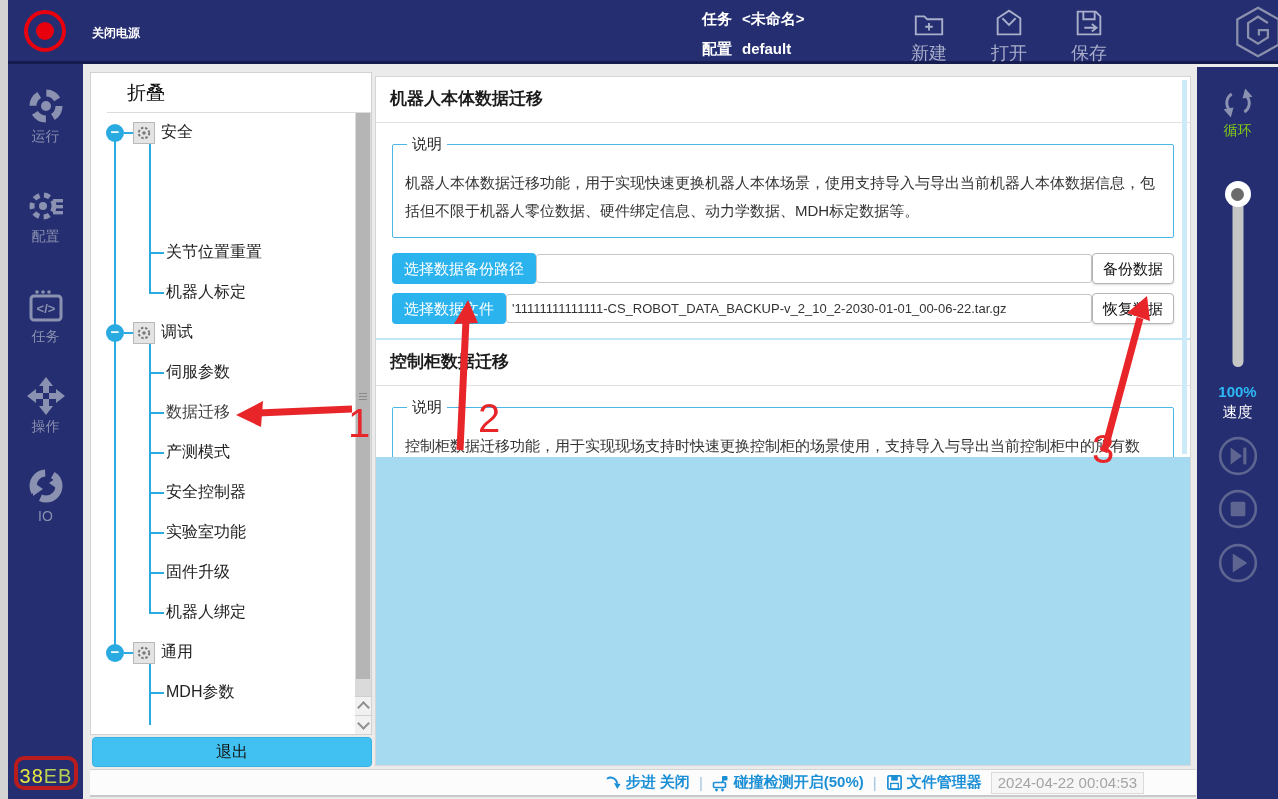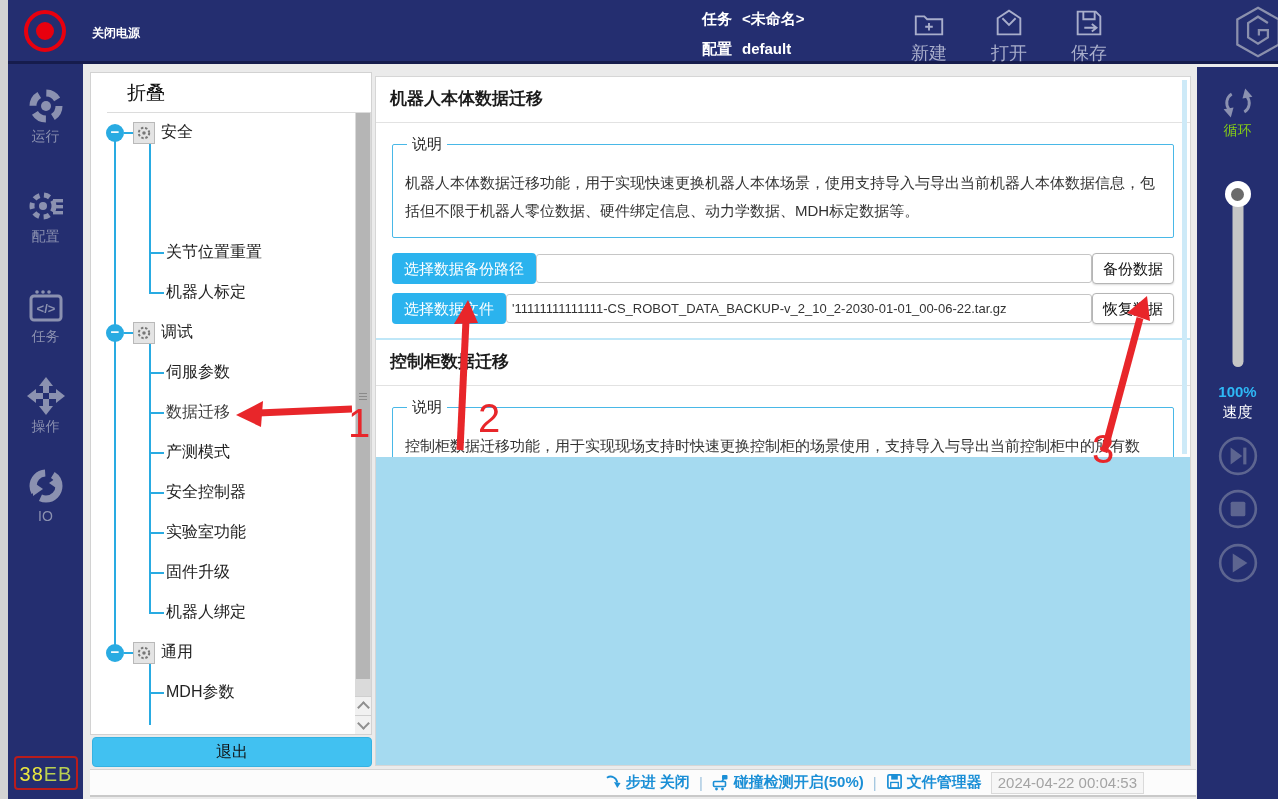--- a/index.html
+++ b/index.html
@@ -18,21 +18,21 @@
   .tb-info .val { margin-left:10px; font-weight:bold; }
   .tb-action { position:absolute; top:6px; width:66px; text-align:center; color:#a9aecb; font-size:18px; cursor:default; }
   .tb-action svg { display:block; margin:0 auto; }
   .tb-action .alabel { display:block; margin-top:1px; }
   .tb-logo { position:absolute; left:1226px; top:5px; }
 
   
   .left-rail { position:absolute; left:8px; top:64px; width:75px; height:735px; background:#242e70; }
   .rail-item { position:absolute; left:0; right:0; text-align:center; color:#8b91b0; font-size:14px; }
   .rail-item svg { display:block; margin:0 auto 2px; }
-  .rail-badge { position:absolute; left:6px; top:692px; width:64px; height:34px; border:2px solid #b91c1c; border-radius:4px; text-align:center; line-height:32px; font-size:20px; letter-spacing:1px; }
+  .rail-badge { position:absolute; left:6px; top:692px; width:64px; height:34px; border:4px solid #b91c1c; border-radius:10px; text-align:center; line-height:32px; font-size:20px; letter-spacing:1px; }
   .rail-badge .b1 { color:#eae73f; } .rail-badge .b2 { color:#b8cf52; }
 
   
   .tree-panel { position:absolute; left:90px; top:72px; width:282px; height:663px; background:#fff; border:1px solid #d2d2d2; }
   .tree-header { height:40px; line-height:40px; padding-left:20px; font-size:19px; color:#111; border-bottom:1px solid #dcdcdc; background:#fff;margin-left:16px; }
   .tree-body { position:relative; height:621px; overflow:hidden; }
   .trow { position:absolute; left:0; width:260px; height:40px; }
   .minus-node { position:absolute; left:15px; top:11px; width:18px; height:18px; border-radius:50%; background:#29abe2; color:#fff; text-align:center; line-height:16px; font-size:15px; font-weight:bold; }
   .gear-box { position:absolute; left:42px; top:9px; width:22px; height:22px; background:#e4e4e4; border:1px solid #b9b9b9; display:flex; align-items:center; justify-content:center; }
   .g-label { position:absolute; left:70px; top:9px; font-size:16px; color:#222; white-space:nowrap; }
@@ -76,21 +76,21 @@
   .rr-c { position:absolute; left:50%; transform:translateX(-50%); text-align:center; }
   .loop-label { color:#84cc16; font-size:14px; }
   .slider-track { position:absolute; left:50%; transform:translateX(-50%); top:128px; width:11px; height:172px; background:#c6c6c6; border-radius:6px; }
   .slider-knob { position:absolute; left:50%; transform:translateX(-50%); top:114px; width:26px; height:26px; border-radius:50%; background:#fff; }
   .slider-knob::after { content:""; position:absolute; left:50%; top:50%; width:13px; height:13px; margin:-6.5px 0 0 -6.5px; border-radius:50%; background:#6b6b6b; }
   .speed-val { color:#2eb8f5; font-weight:bold; font-size:15px; }
   .speed-label { color:#fff; font-size:15px; }
 
   
   .status-bar { position:absolute; left:90px; top:769px; width:1106px; height:28px; background:#fcfcfc; border-top:1px solid #d4d4d4; border-bottom:2px solid #c9c9c9; display:flex; align-items:center; justify-content:flex-end; gap:9px; padding-right:52px; font-size:15px; }
-  .sb-item { color:#1b8fd6; font-weight:bold; display:flex; align-items:flex-start; gap:4px; white-space:nowrap; }
+  .sb-item { color:#1b8fd6; font-weight:bold; display:flex; align-items:center; gap:4px; white-space:nowrap; }
   .sb-sep { color:#9fc3de; }
   .sb-time { color:#a4a4a4; border:1px solid #dadada; background:#f6f6f6; padding:0 6px; height:22px; line-height:20px; font-size:15px; white-space:nowrap; }
 
   
   .overlay { position:absolute; left:0; top:0; width:1278px; height:799px; z-index:60; pointer-events:none; }
 </style>
 </head>
 <body>
 
 <div class="stage">

